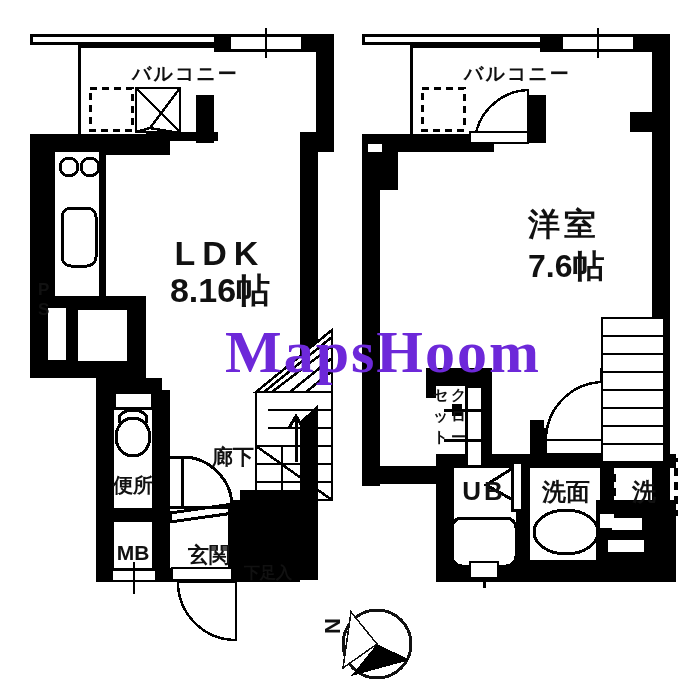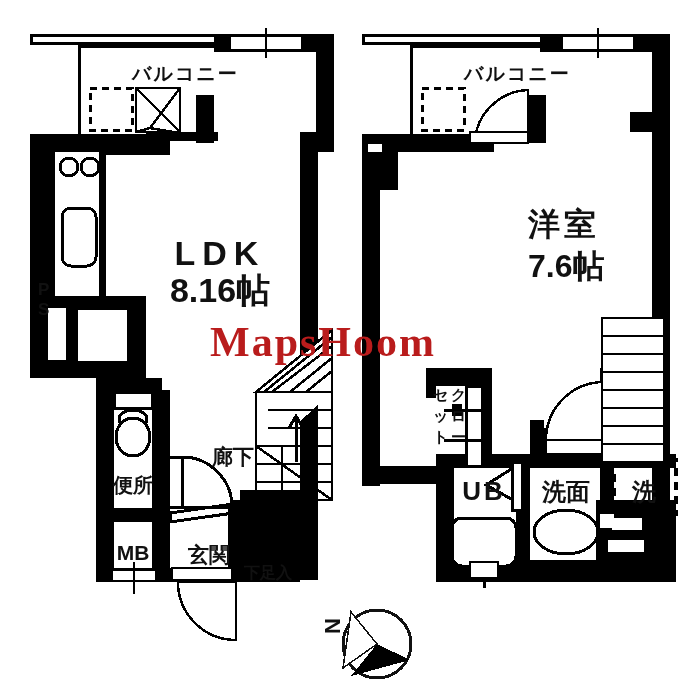--- a/index.html
+++ b/index.html
@@ -3,23 +3,23 @@
 <meta charset="utf-8">
 <style>
   html,body{margin:0;padding:0;background:#ffffff;}
   body{
     width:700px;height:700px;overflow:hidden;
     font-family:"Liberation Sans","DejaVu Sans",sans-serif;
   }
   #plan{position:relative;width:700px;height:548px;background:#fff;border-radius:11px;}
   svg{display:block;}
   .wm{
-    position:absolute;left:210px;top:318px;
-    font-size:42px;font-weight:700;letter-spacing:2px;
-    color:#b91c1c;white-space:nowrap;pointer-events:none;
+    position:absolute;left:225px;top:318px;
+    font-size:60px;font-weight:700;letter-spacing:2px;
+    color:#6d28d9;white-space:nowrap;pointer-events:none;
     font-family:"Liberation Serif","DejaVu Serif",serif;
   }
 </style>
 </head>
 <body>
 
 <div id="plan">
 
 <svg width="700" height="700" viewBox="0 0 700 700" shape-rendering="crispEdges">
 

